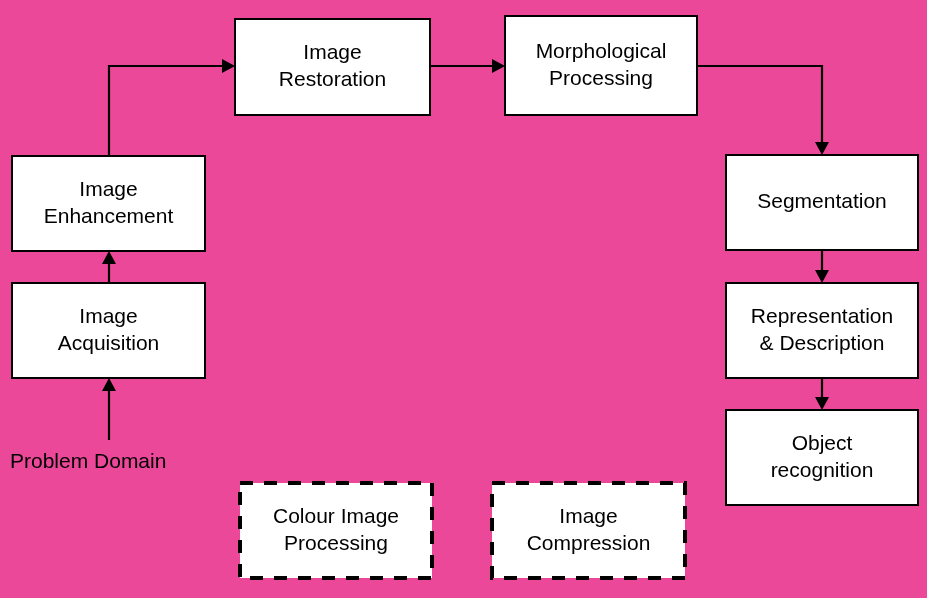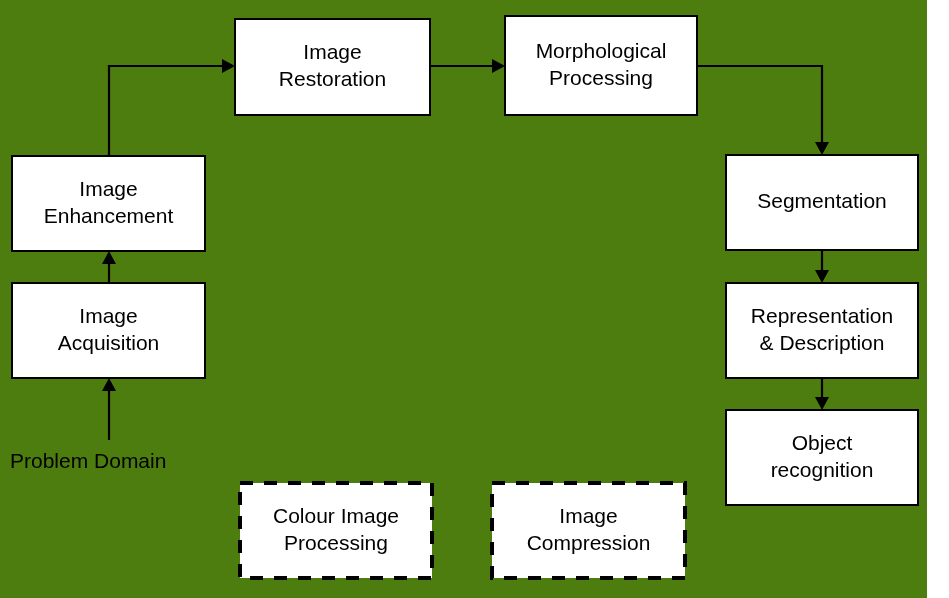--- a/index.html
+++ b/index.html
@@ -11,21 +11,21 @@
   body {
     width: 949px;
     height: 598px;
     font-family: "Liberation Sans", sans-serif;
     overflow: hidden;
   }
   #diagram-root {
     position: relative;
     width: 927px;
     height: 598px;
-    background: #4d7c0f;
+    background: #ec4899;
   }
   svg.diagram-canvas {
     display: block;
     width: 949px;
     height: 598px;
   }
   .node-box {
     fill: #ffffff;
     stroke: #000000;
     stroke-width: 2;

